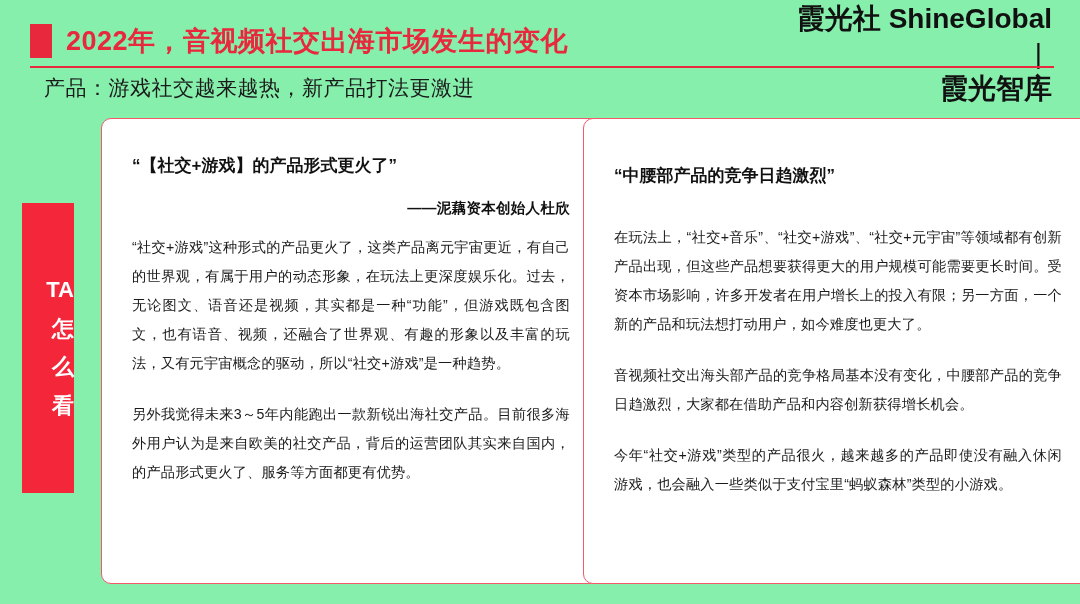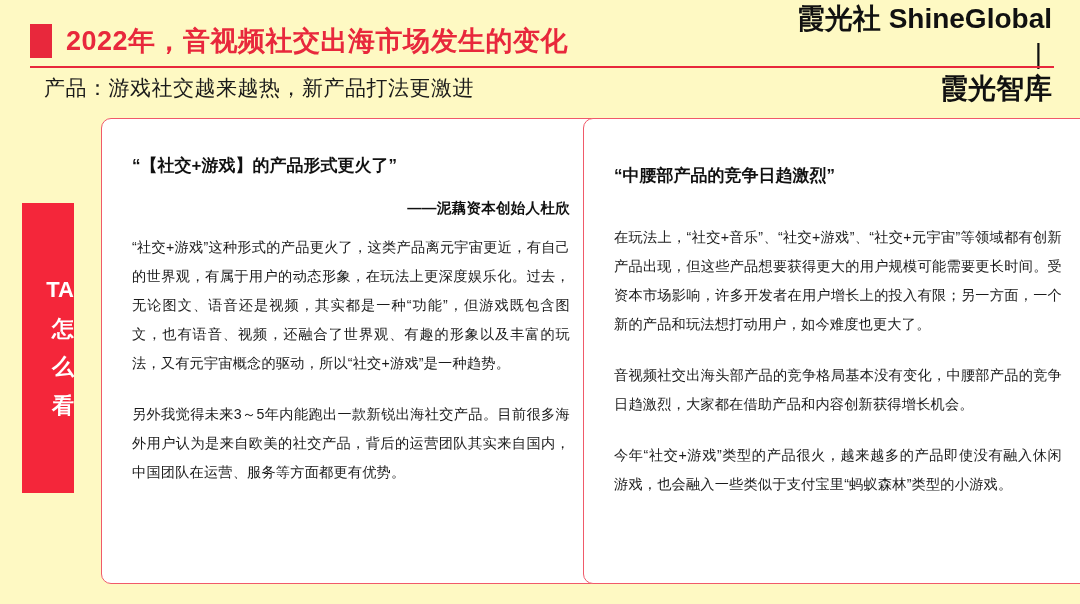--- a/index.html
+++ b/index.html
@@ -11,21 +11,21 @@
     height: 604px;
     background: #ffffff;
     font-family: "Liberation Sans", "DejaVu Sans", sans-serif;
     overflow: hidden;
     position: relative;
   }
   .slide {
     position: relative;
     width: 1080px;
     height: 604px;
-    background: #fef9c3;
+    background: #86efac;
   }
 
   
   .header {
     position: absolute;
     left: 0;
     top: 18px;
     width: 1080px;
     height: 46px;
     display: flex;
@@ -176,21 +176,21 @@
     <span>么</span>
     <span>看</span>
   </div>
 
   <div class="card card-left">
     <div class="card-inner">
       <div class="quote-title">“【社交+游戏】的产品形式更火了”</div>
       <div class="quote-attrib">——泥藕资本创始人杜欣</div>
       <div class="body-text">
         <p>“社交+游戏”这种形式的产品更火了，这类产品离元宇宙更近，有自己的世界观，有属于用户的动态形象，在玩法上更深度娱乐化。过去，无论图文、语音还是视频，其实都是一种“功能”，但游戏既包含图文，也有语音、视频，还融合了世界观、有趣的形象以及丰富的玩法，又有元宇宙概念的驱动，所以“社交+游戏”是一种趋势。</p>
-        <p>另外我觉得未来3～5年内能跑出一款新锐出海社交产品。目前很多海外用户认为是来自欧美的社交产品，背后的运营团队其实来自国内，中国团队在运营、服务等方面都更有优势。</p>
+        <p>另外我觉得未来3～5年内能跑出一款新锐出海社交产品。目前很多海外用户认为是来自欧美的社交产品，背后的运营团队其实来自国内，的产品形式更火了、服务等方面都更有优势。</p>
       </div>
     </div>
   </div>
 
   <div class="card card-right">
     <div class="card-inner">
       <div class="quote-title">“中腰部产品的竞争日趋激烈”</div>
       <div class="body-text">
         <p>在玩法上，“社交+音乐”、“社交+游戏”、“社交+元宇宙”等领域都有创新产品出现，但这些产品想要获得更大的用户规模可能需要更长时间。受资本市场影响，许多开发者在用户增长上的投入有限；另一方面，一个新的产品和玩法想打动用户，如今难度也更大了。</p>
         <p>音视频社交出海头部产品的竞争格局基本没有变化，中腰部产品的竞争日趋激烈，大家都在借助产品和内容创新获得增长机会。</p>

